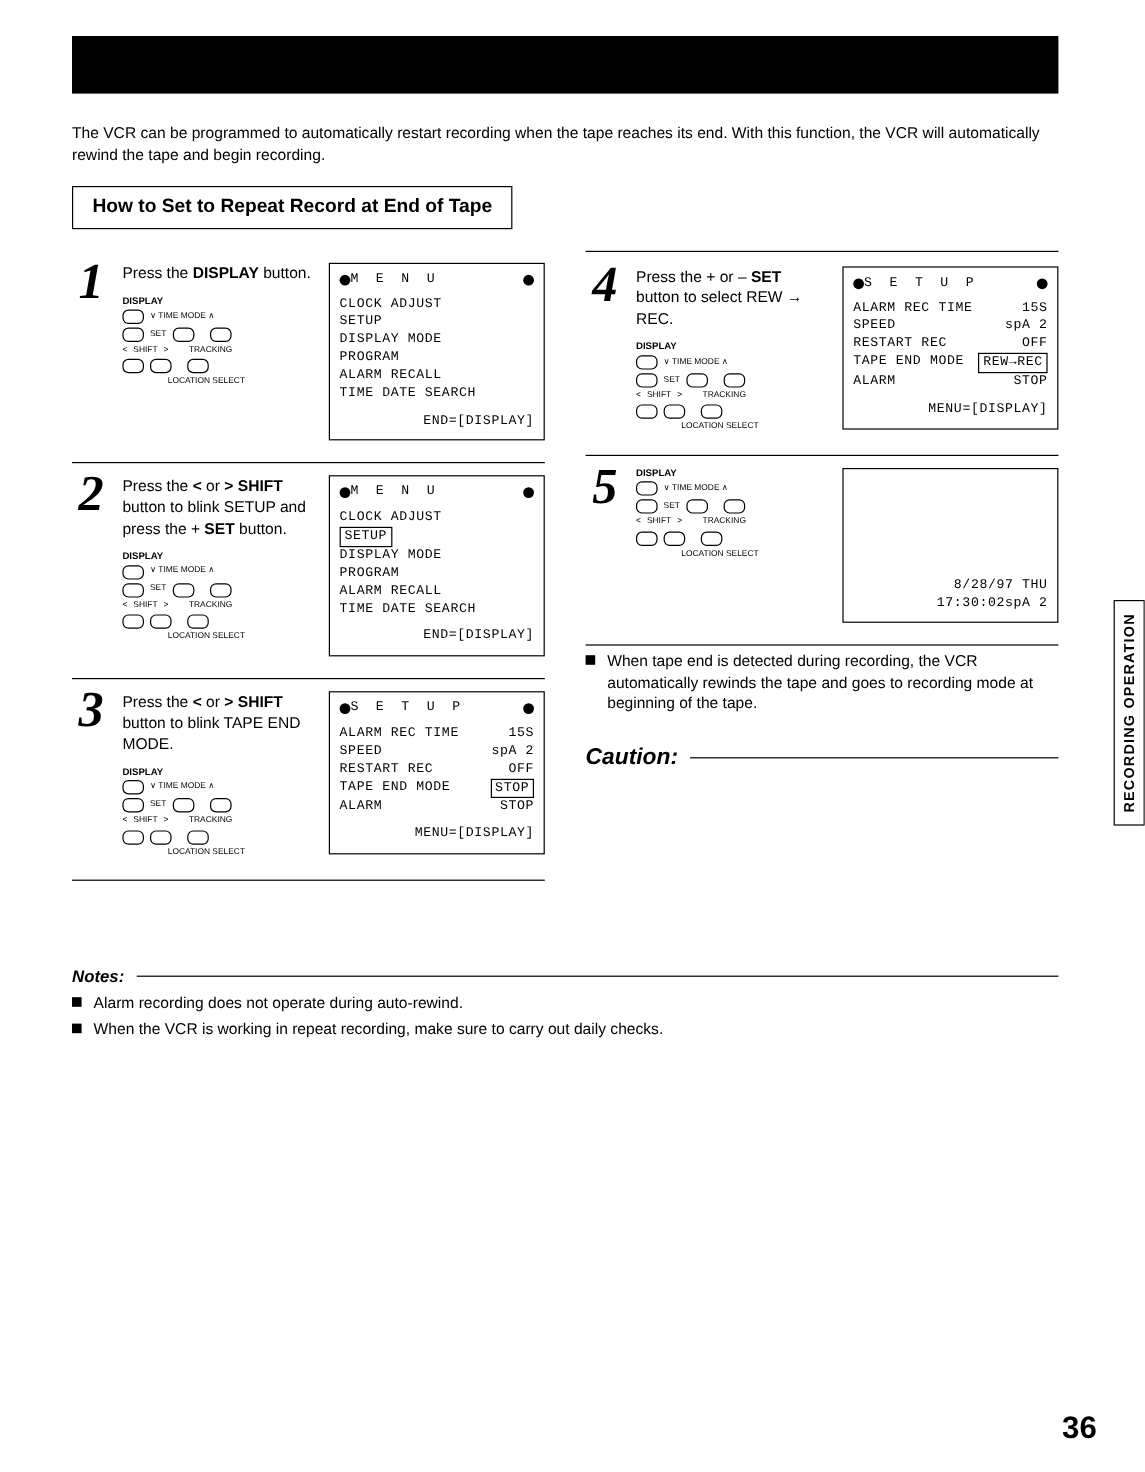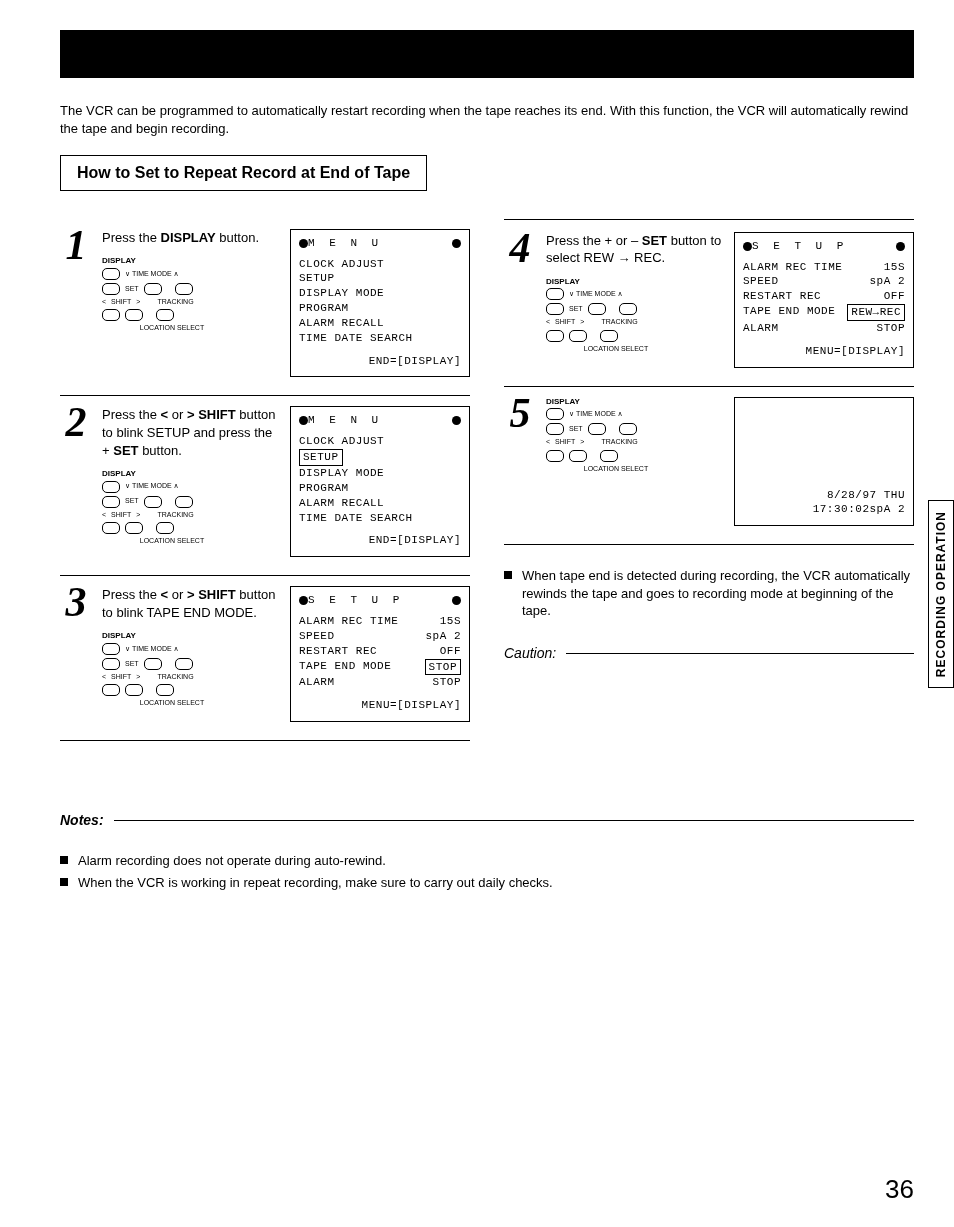--- a/index.html
+++ b/index.html
@@ -1,19 +1,19 @@
 <!DOCTYPE html>
 <html><head>
 <meta charset="utf-8">
 <style>
   html,body{margin:0;padding:0;background:#fff;font-family:Arial,Helvetica,sans-serif;color:#000;font-size:13px;line-height:1.35}
-  .page{width:954px;min-height:1227px;position:relative;padding:30px 40px 0 60px;box-sizing:border-box}
+  .page{width:954px;min-height:1227px;position:relative;padding:30px 72px 0 60px;box-sizing:border-box}
   .blackbar{background:#000;width:100%;height:48px;margin-bottom:24px}
   .intro{margin:0 0 18px 0}
-  .titlebox{border:1.5px solid #000;display:inline-block;padding:6px 16px;font-weight:bold;font-size:16px;margin-bottom:28px}
+  .titlebox{border:1.5px solid #000;display:inline-block;padding:6px 16px;font-weight:bold;font-size:16px;margin-bottom:18px}
   .cols{display:flex;gap:34px}
   .col{flex:1;min-width:0}
   .step{border-bottom:1.5px solid #000;padding:10px 0 18px 0;display:flex;gap:10px;align-items:flex-start}
   .stepnum{font-family:Georgia,serif;font-weight:bold;font-style:italic;font-size:42px;line-height:.8;width:32px;text-align:center}
   .stepbody{flex:1}
   .steptxt{margin-bottom:10px}
   .kbd{font-weight:bold}
   .innerflex{display:flex;gap:12px;align-items:flex-start}
   .ctrls{font-size:7px;line-height:1.2;width:140px}
   .ctrls .row{display:flex;align-items:center;gap:5px;margin-bottom:3px}
@@ -24,32 +24,32 @@
   .scrh{display:flex;align-items:center;justify-content:space-between;margin-bottom:6px}
   .scrh .dot{width:9px;height:9px;border-radius:50%;background:#000}
   .scrtitle{flex:1;text-align:left;letter-spacing:4px}
   .scrbody div{margin:0}
   .scrbody .sel{border:1px solid #000;padding:0 3px;display:inline-block}
   .scrfoot{text-align:right;margin-top:8px}
   .scrline{display:flex;justify-content:space-between}
   .belowstep{font-size:12px;margin-top:8px}
   .belowstep .sq{display:inline-block;width:7px;height:7px;background:#000;margin-right:6px;vertical-align:middle}
   .caution{margin-top:24px}
-  .caution h4{font-style:italic;font-weight:normal;font-size:14px;margin:0 0 4px 0;display:flex;align-items:center}
+  .caution h4{font-style:italic;font-weight:bold;font-size:19px;margin:0 0 4px 0;display:flex;align-items:center}
   .caution h4 span.rule{flex:1;border-top:1.5px solid #000;margin-left:10px}
   .caution p{margin:4px 0}
-  .bullets{margin-top:22px}
+  .bullets{margin-top:4px}
   .bullets .b{display:flex;gap:10px;margin:4px 0}
   .bullets .sq{width:8px;height:8px;background:#000;margin-top:4px;flex:0 0 8px}
   .notes{margin-top:70px}
   .notes h4{font-style:italic;font-weight:bold;font-size:14px;margin:0 0 4px 0;display:flex;align-items:center}
   .notes h4 span.rule{flex:1;border-top:1.5px solid #000;margin-left:10px}
   .sidetab{position:absolute;right:0;top:500px;border:1px solid #000;}
   .sidetab .lbl{writing-mode:vertical-rl;transform:rotate(180deg);font-weight:bold;font-size:12px;padding:10px 4px;letter-spacing:1px}
-  .pgnum{position:absolute;right:40px;bottom:20px;font-weight:400;font-size:26px}
+  .pgnum{position:absolute;right:40px;bottom:20px;font-weight:700;font-size:26px}
   .ts{width:180px;border:1.5px solid #000;box-sizing:border-box;font-family:"Courier New",monospace;font-size:11px;padding:90px 8px 8px 8px;text-align:right;letter-spacing:.5px}
 </style>
 </head>
 <body>
 
 <div class="page">
   <div class="blackbar"></div>
 
   <p class="intro">The VCR can be programmed to automatically restart recording when the tape reaches its end. With this function, the VCR will automatically rewind the tape and begin recording.</p>
 

